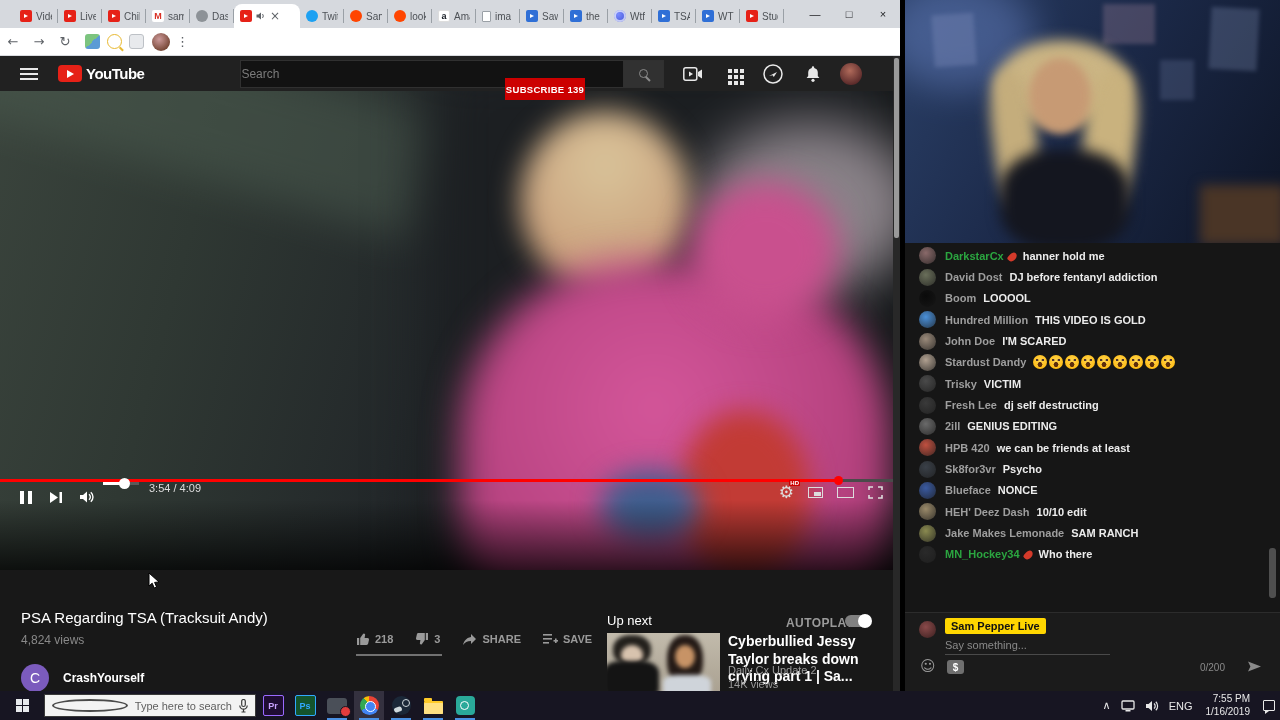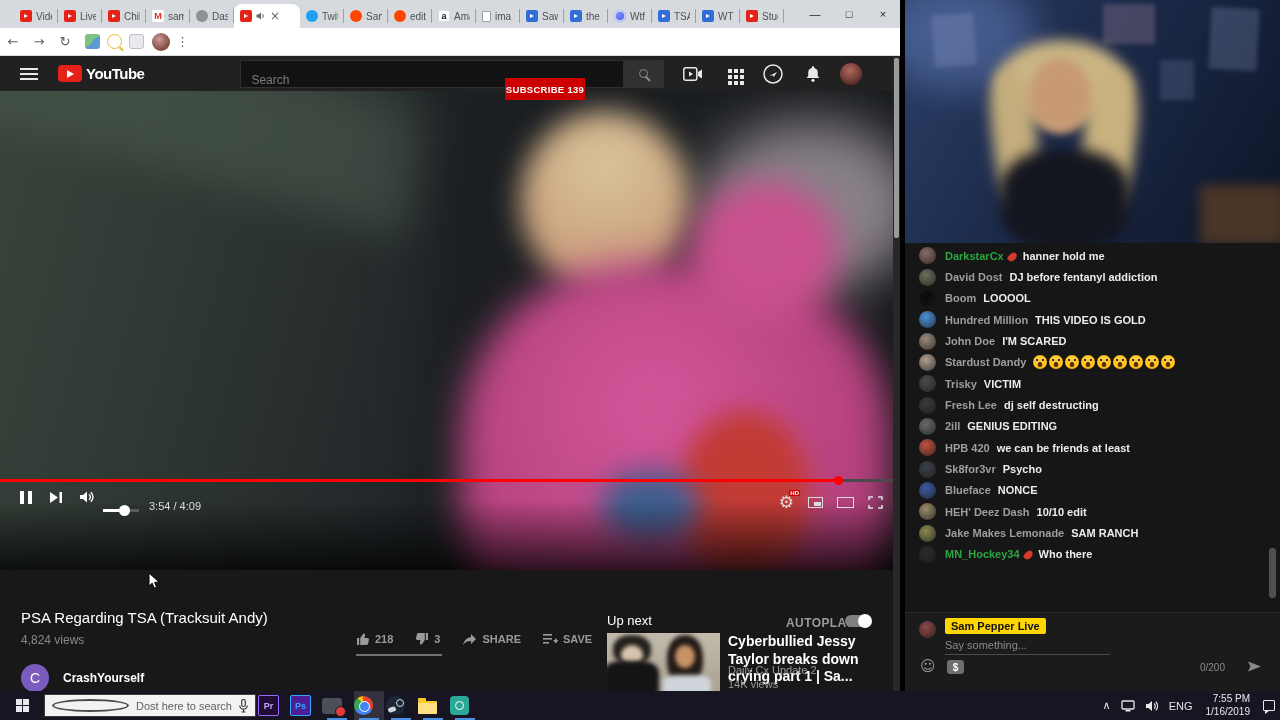--- a/index.html
+++ b/index.html
@@ -47,37 +47,37 @@
   #menu-dots{color:#5f6368;font-size:13px;margin:0 8px 0 6px;}
 
   
   #yt-header{position:absolute;left:0;top:56px;width:900px;height:35px;background:#212121;display:flex;align-items:center;}
   #hamburger{width:18px;height:12px;margin-left:20px;display:flex;flex-direction:column;justify-content:space-between;}
   #hamburger span{height:2px;background:#e8e8e8;}
   #yt-logo{display:flex;align-items:center;gap:4px;margin-left:20px;}
   #yt-logo .badge{width:24px;height:17px;background:#e62117;border-radius:4px;display:flex;align-items:center;justify-content:center;}
   #yt-logo .badge i{width:0;height:0;border-left:7px solid #fff;border-top:4px solid transparent;border-bottom:4px solid transparent;}
   #yt-logo .word{color:#fff;font-weight:bold;font-size:15px;letter-spacing:-0.5px;}
-  #yt-search{margin-left:96px;width:384px;height:28px;background:#121212;border:1px solid #303030;display:flex;align-items:flex-end;padding-left:10px;}
+  #yt-search{margin-left:96px;width:384px;height:28px;background:#121212;border:1px solid #303030;display:flex;align-items:center;}
   #yt-search span{color:#7c7c7c;font-size:12px;}
   #yt-search-btn{width:40px;height:28px;background:#313131;border:1px solid #303030;border-left:none;display:flex;align-items:center;justify-content:center;}
   .mag{width:9px;height:9px;border:1.6px solid #8a8a8a;border-radius:50%;position:relative;}
   .mag::after{content:"";position:absolute;right:-4px;bottom:-3px;width:6px;height:1.6px;background:#8a8a8a;transform:rotate(45deg);}
   .hdr-ico{margin-left:18px;display:flex;align-items:center;justify-content:center;width:22px;height:22px;}
   #yt-avatar{width:22px;height:22px;border-radius:50%;background:radial-gradient(circle at 45% 35%,#b06a5a,#5a2a2a 75%);margin-left:16px;}
   #grid-ico{width:4px;height:4px;background:#e8e8e8;box-shadow:6px 0 #e8e8e8,12px 0 #e8e8e8,0 6px #e8e8e8,6px 6px #e8e8e8,12px 6px #e8e8e8,0 12px #e8e8e8,6px 12px #e8e8e8,12px 12px #e8e8e8;margin:-6px 0 0 -6px;}
 
   
   #player{position:absolute;left:0;top:91px;width:893px;height:479px;background:#0d0f0e;overflow:hidden;}
   #player .art{position:absolute;filter:blur(14px);}
   #controls-fade{position:absolute;left:0;bottom:0;width:100%;height:70px;background:linear-gradient(transparent,rgba(0,0,0,.75));}
   #seekbar{position:absolute;left:0;top:479px;width:893px;height:3px;background:#4a4a4a;}
   #seek-played{height:3px;background:#f00;position:relative;}
   #seek-played::after{content:"";position:absolute;right:-4px;top:-3px;width:9px;height:9px;border-radius:50%;background:#f00;}
-  #vctrl{position:absolute;left:0;top:482px;width:893px;height:30px;display:flex;align-items:flex-end;}
+  #vctrl{position:absolute;left:0;top:482px;width:893px;height:30px;display:flex;align-items:flex-start;}
   .vbtn{display:flex;align-items:center;justify-content:center;height:30px;}
   #pause-ico span{display:inline-block;width:4px;height:13px;background:#fff;margin:0 2px;}
   #time-disp{color:#ddd;font-size:11px;margin-left:10px;white-space:nowrap;}
   #vol-slider{width:36px;height:3px;background:#5a5a5a;margin-left:8px;position:relative;}
   #vol-slider .fill{width:47%;height:3px;background:#fff;}
   #vol-slider .knob{position:absolute;left:44%;top:-4px;width:11px;height:11px;border-radius:50%;background:#fff;}
   #vctrl-right{margin-left:auto;display:flex;align-items:center;margin-right:10px;}
   #gear-wrap{position:relative;margin-right:14px;}
   #gear-wrap .g{color:#ddd;font-size:17px;}
   #hd-badge{position:absolute;right:-6px;top:-2px;background:#c00;color:#fff;font-size:6px;font-weight:bold;padding:0 1px;border-radius:1px;}
@@ -145,26 +145,26 @@
   #chat-scroll{position:absolute;right:4px;top:548px;width:7px;height:50px;background:#4f4f4f;border-radius:3px;}
 
   
   #taskbar{position:absolute;left:0;top:691px;width:1280px;height:29px;background:#171522;display:flex;align-items:center;}
   #start-btn{width:44px;height:29px;display:flex;align-items:center;justify-content:center;}
   #start-btn .w4{width:13px;height:13px;display:grid;grid-template-columns:6px 6px;grid-template-rows:6px 6px;gap:1px;}
   #start-btn .w4 i{background:#e8eaed;}
   #tb-search{width:212px;height:23px;background:#f3f3f3;border:1px solid #3a3a3a;display:flex;align-items:center;padding:0 7px;gap:7px;}
   #cortana-ring{width:13px;height:13px;border:2px solid #4a4a4a;border-radius:50%;flex:none;}
   #tb-search span{font-size:11px;color:#5f5f5f;flex:1;white-space:nowrap;}
-  .tb-app{width:30px;height:29px;display:flex;align-items:center;justify-content:flex-start;position:relative;margin-left:2px;}
+  .tb-app{width:30px;height:29px;display:flex;align-items:center;justify-content:center;position:relative;margin-left:2px;}
   .tb-app.running::after{content:"";position:absolute;left:5px;bottom:0;width:20px;height:2px;background:#4a90e2;}
   .tb-app.focused{background:#34313f;}
   .adobe{width:21px;height:21px;border-radius:2px;display:flex;align-items:center;justify-content:center;font-size:9px;font-weight:bold;}
   .adobe.pr{background:#1f0d33;color:#c9a1ff;border:1px solid #9a6aff;}
-  .adobe.ps{background:#4c1d95;color:#31a8ff;border:1px solid #31a8ff;}
+  .adobe.ps{background:#14532d;color:#31a8ff;border:1px solid #31a8ff;}
   #app-badge{width:20px;height:16px;background:#4a4f58;border-radius:3px;position:relative;}
   #app-badge::after{content:"";position:absolute;right:-4px;bottom:-3px;width:9px;height:9px;border-radius:50%;background:#e23c3c;border:1px solid #171522;}
   #chrome-ico{width:19px;height:19px;border-radius:50%;background:conic-gradient(#ea4335 0 33%,#4285f4 33% 66%,#34a853 66% 90%,#fbbc05 90%);position:relative;}
   #chrome-ico::after{content:"";position:absolute;left:5px;top:5px;width:9px;height:9px;border-radius:50%;background:#4285f4;border:1.6px solid #fff;}
   #steam-ico{width:19px;height:19px;border-radius:50%;background:#1b2838;position:relative;}
   #steam-ico::after{content:"";position:absolute;left:10px;top:3px;width:6px;height:6px;border-radius:50%;border:1.6px solid #cfd8dc;}
   #steam-ico::before{content:"";position:absolute;left:2px;top:11px;width:8px;height:5px;border-radius:3px;background:#cfd8dc;transform:rotate(-20deg);}
   #folder-ico{width:19px;height:13px;background:#ffca28;border-radius:1px;position:relative;margin-top:3px;}
   #folder-ico::before{content:"";position:absolute;left:0;top:-3px;width:8px;height:3px;background:#ffca28;border-radius:1px 1px 0 0;}
   #folder-ico::after{content:"";position:absolute;left:0;top:2px;width:19px;height:11px;background:#ffe082;border-radius:1px;}
@@ -223,21 +223,21 @@
         <div class="tab">
           <span class="fav fav-twitter"></span>
           <span class="tab-label">Twitt</span>
         </div>
         <div class="tab">
           <span class="fav fav-reddit"></span>
           <span class="tab-label">Sam</span>
         </div>
         <div class="tab">
           <span class="fav fav-reddit"></span>
-          <span class="tab-label">edit</span>
+          <span class="tab-label">look</span>
         </div>
         <div class="tab">
           <span class="fav fav-amazon">a</span>
           <span class="tab-label">Ama</span>
         </div>
         <div class="tab">
           <span class="fav fav-document"></span>
           <span class="tab-label">ima</span>
         </div>
         <div class="tab">
@@ -578,21 +578,21 @@
     <div id="start-btn">
       <span class="w4">
           <i></i>
           <i></i>
           <i></i>
           <i></i>
         </span>
     </div>
     <div id="tb-search">
       <span id="cortana-ring"></span>
-      <span>Dost here to search</span>
+      <span>Type here to search</span>
       <svg width="9" height="14" viewBox="0 0 9 14">
           <rect x="2.7" y="0.5" width="3.6" height="7" rx="1.8" fill="none" stroke="#3a3a3a" stroke-width="1.2"></rect>
           <path d="M0.8 6.5a3.7 3.7 0 0 0 7.4 0M4.5 10.2v2.6M2.5 13h4" stroke="#3a3a3a" stroke-width="1.2" fill="none"></path>
         </svg>
     </div>
     <div class="tb-app">
         <span class="adobe pr">Pr</span>
       </div>
     <div class="tb-app">
         <span class="adobe ps">Ps</span>

